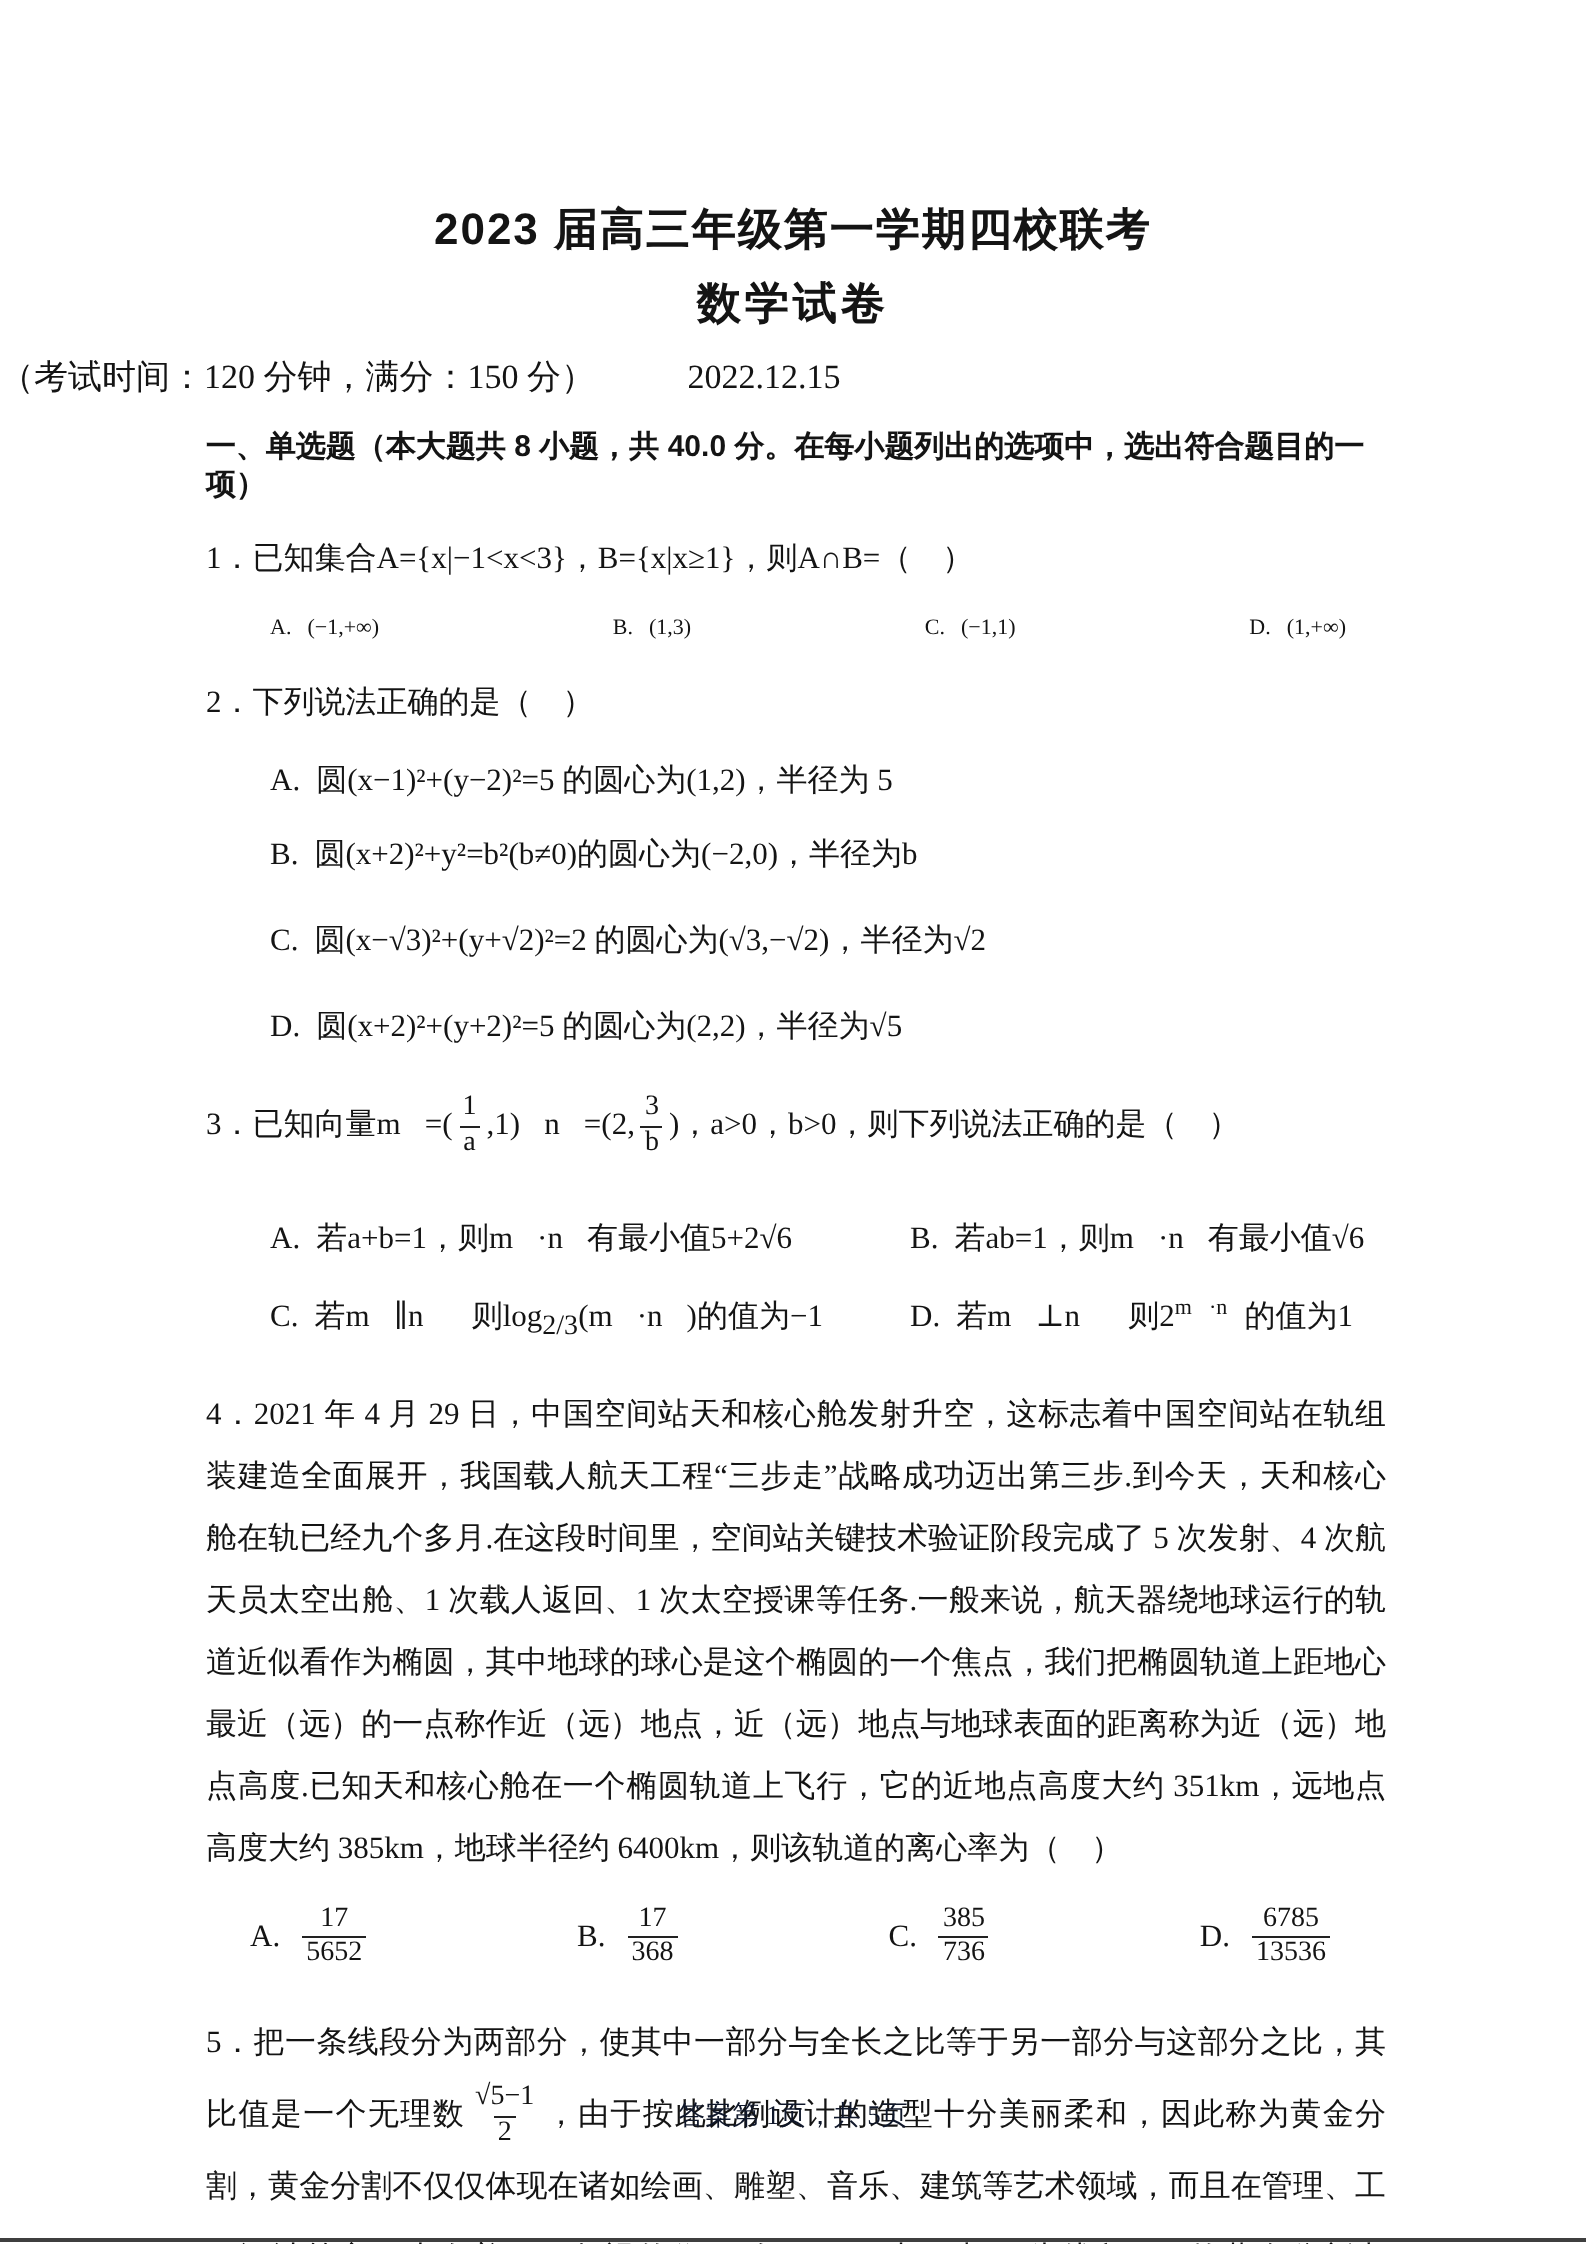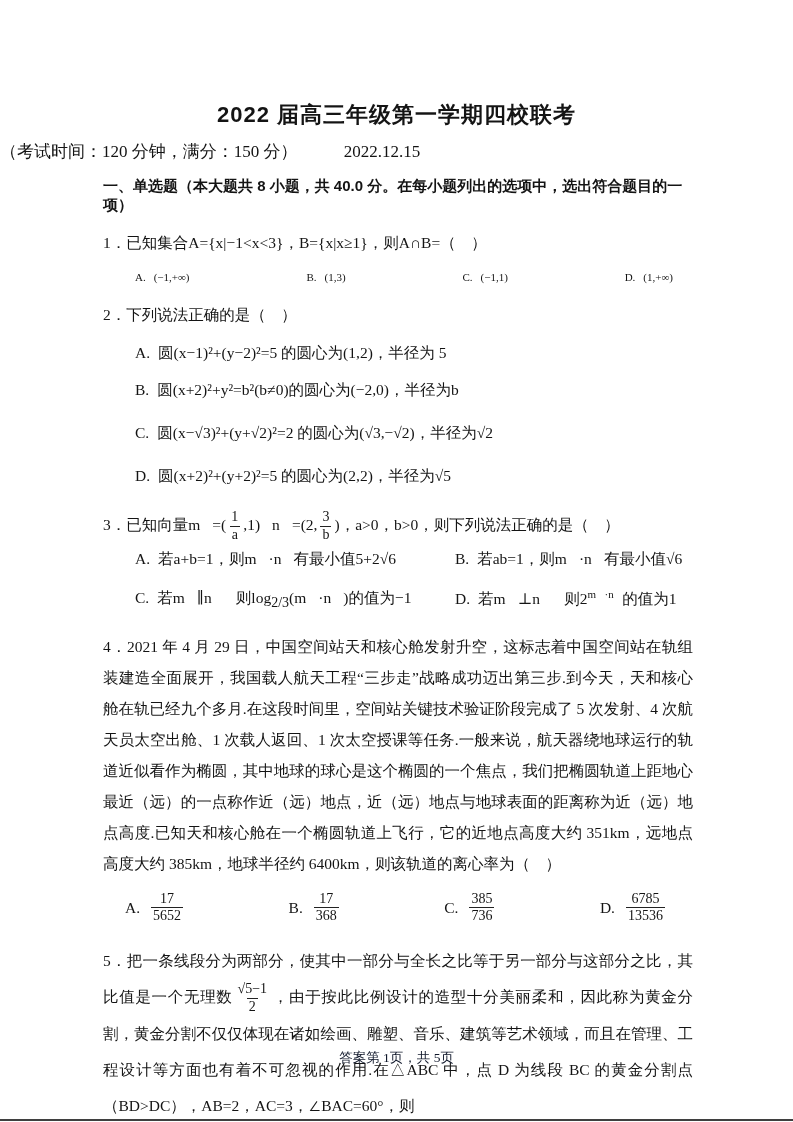--- a/index.html
+++ b/index.html
@@ -40,21 +40,21 @@
   .options-row {
     display:flex; justify-content:space-between;
     margin:16px 120px 0 135px; font-size:11px;
   }
   .opt-label { margin-right:8px; }
   .q2-option { margin:16px 100px 0 135px; font-size:15.5px; }
   .q2-option.tall { margin-top:22px; }
   .q3-stem { margin:22px 100px 0 103px; font-size:15.5px; }
   .q3-grid {
     display:grid; grid-template-columns:320px auto; row-gap:18px;
-    margin:5px 90px 0 135px; font-size:15.5px;
+    margin:28px 90px 0 135px; font-size:15.5px;
   }
   .para {
     margin:20px 100px 0 103px;
     font-size:15.5px; line-height:31px;
     text-align:justify;
     font-family:Liberation Serif, serif;
   }
   .para.q5 { line-height:36px; margin-top:18px; }
   .q4-options {
     display:flex; justify-content:space-between;
@@ -76,21 +76,22 @@
   .bottom-edge {
     position:absolute; left:0; right:0; bottom:1px; height:2px;
     background:#3f3f3f;
   }
 </style>
 </head>
 <body>
 
 <div class="page">
 
-  <h1 class="title">2022 届高三年级第一学期四校联考</h1>
+  <h1 class="title">2023 届高三年级第一学期四校联考</h1>
+  <h2 class="subtitle">数学试卷</h2>
 
   <div class="info-line">
     <span>（考试时间：120 分钟，满分：150 分）</span>
     <span class="date">2022.12.15</span>
   </div>
 
   <div class="section-heading">一、单选题（本大题共 8 小题，共 40.0 分。在每小题列出的选项中，选出符合题目的一项）</div>
 
   <div>
     <p class="stem">1．已知集合A={x|−1&lt;x&lt;3}，B={x|x≥1}，则A∩B=（　）</p>

